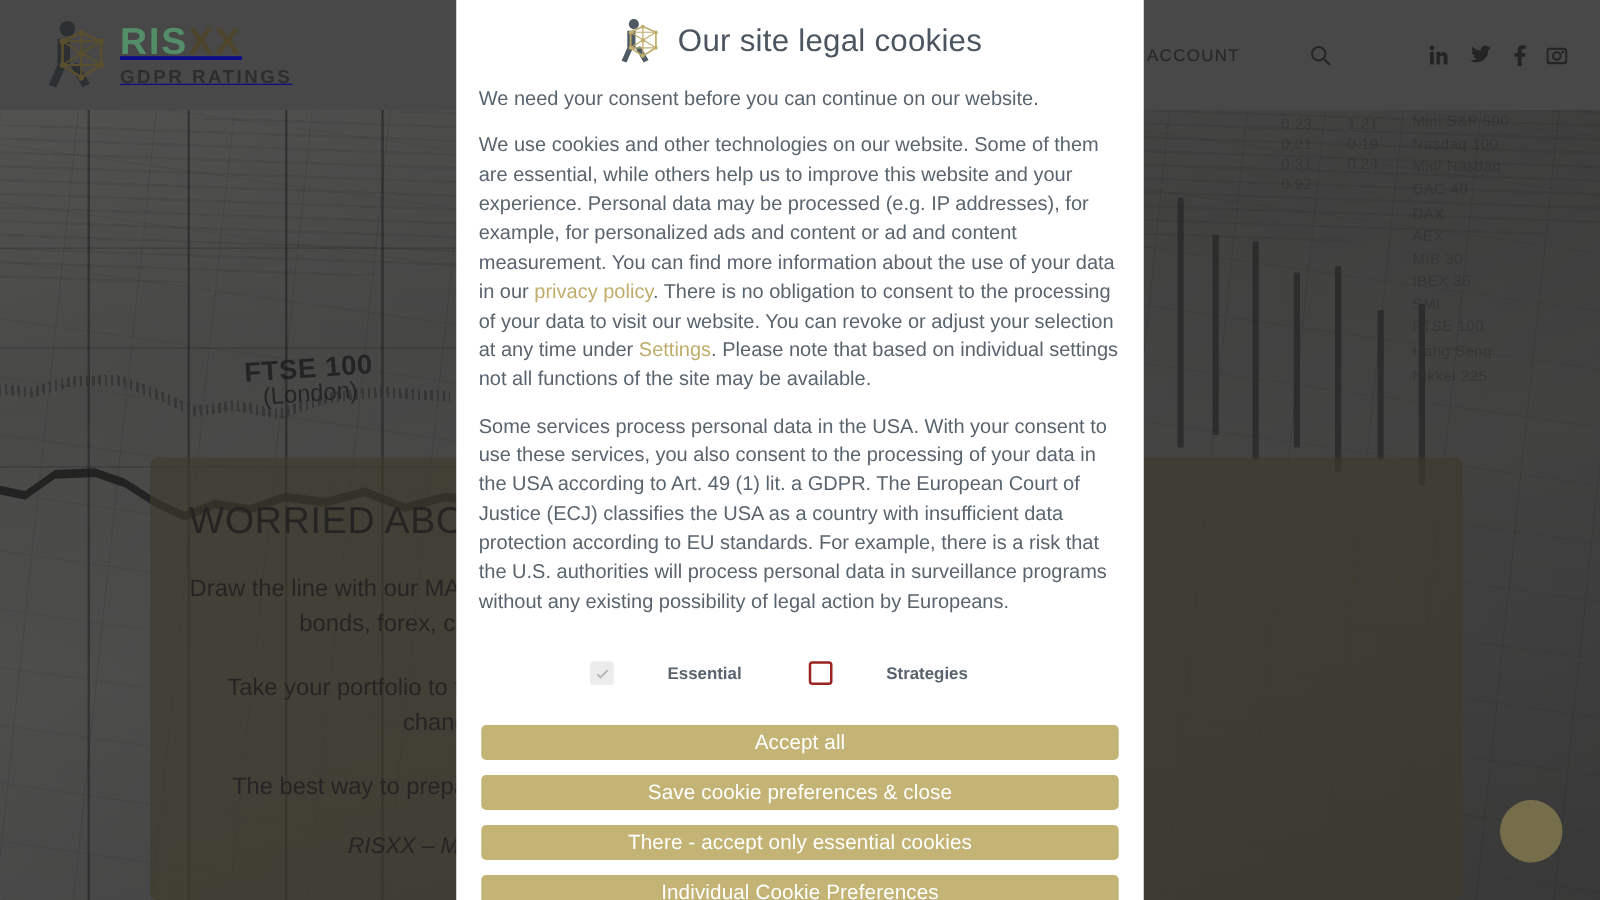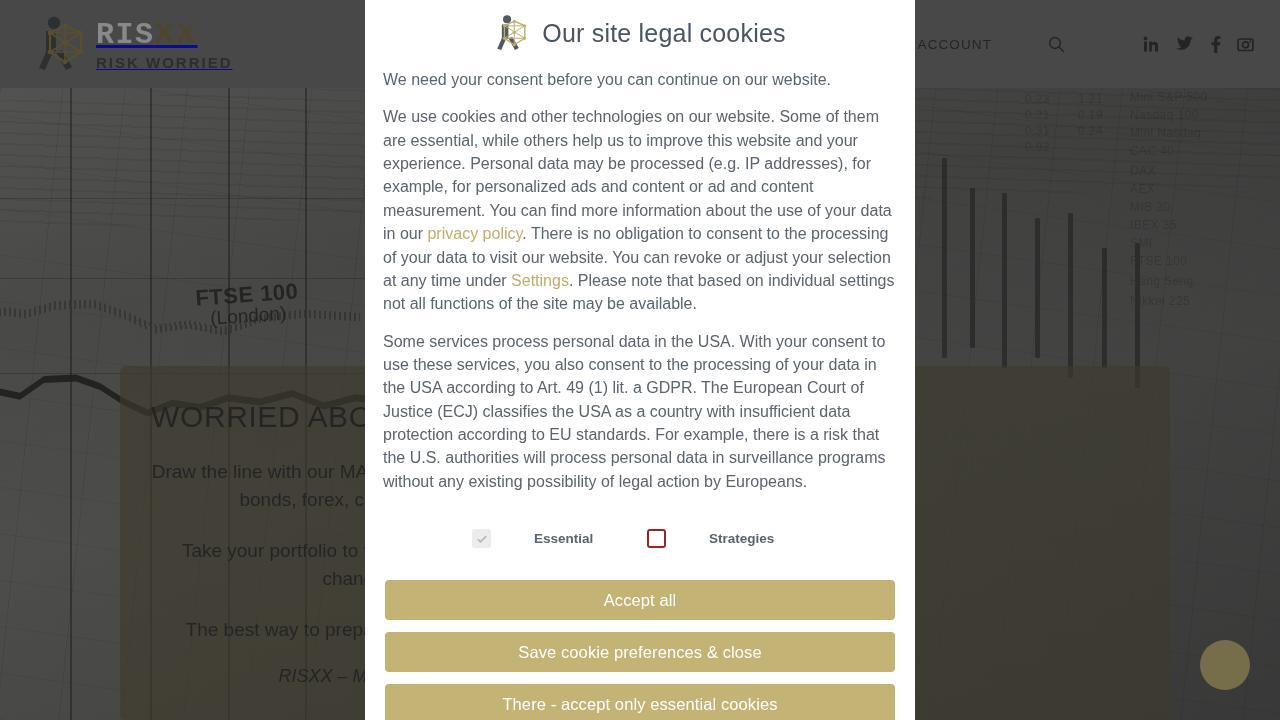--- a/index.html
+++ b/index.html
@@ -81,21 +81,21 @@
   .site-header {
     position: absolute; left: 0; top: 0; width: 1280px; height: 88px;
     background: #6f6f6f; display: flex; align-items: center; z-index: 5;
   }
   .logo-wrap { display: flex; align-items: center; gap: 10px; margin-left: 34px; }
   .logo-mark { width: 52px; height: 56px; flex: none; }
   .logo-text { display: flex; flex-direction: column; line-height: 1; }
   .logo-main {
     font-size: 30px; font-weight: 700; letter-spacing: 1.5px; color: #3a3a3a;
   }
-  .logo-main .x1 { color: #e5e5e5; font-family: Liberation Mono, monospace; }
+  .logo-main .x1 { color: #86efac; }
   .logo-main .x2 { color: #7a6a3d; }
   .logo-sub {
     font-size: 15px; font-weight: 700; letter-spacing: 2.0px;
     color: #3e3e3e; margin-top: 5px;
   }
 
   .nav { margin-left: auto; display: flex; align-items: center; gap: 30px; }
   .nav-item {
     font-size: 13.5px; letter-spacing: 1.1px; color: #2e2e2e; font-weight: 400;
     text-decoration: none; white-space: nowrap;
@@ -198,21 +198,21 @@
   .cb {
     width: 19px; height: 19px; border-radius: 3px; flex: none;
     display: flex; align-items: center; justify-content: center;
   }
   .cb-disabled { background: #ececec; color: #b4b4b4; }
   .cb-empty { border: 2px solid #9b2423; background: #fff; }
   .choice-label { font-size: 13.5px; font-weight: 700; color: #5a646e; margin-left: 32px; }
 
   .cm-buttons { padding: 22px 5px 0; display: flex; flex-direction: column; gap: 12px; }
   .cm-btn {
-    height: 40px; border: none; border-radius: 4px;
+    height: 28px; border: none; border-radius: 4px;
     background: #c3b475; color: #fff;
     font-size: 16.5px; font-family: inherit; font-weight: 400;
     cursor: pointer; letter-spacing: .1px;
   }
 </style>
 </head>
 <body>
 
 <div class="screen">
 
@@ -328,21 +328,21 @@
           <circle cx="31" cy="10" r="2.3" fill="#8e7c42"></circle>
           <circle cx="47" cy="17" r="2.3" fill="#8e7c42"></circle>
           <circle cx="47" cy="36" r="2.3" fill="#8e7c42"></circle>
           <circle cx="31" cy="46" r="2.3" fill="#8e7c42"></circle>
           <circle cx="16" cy="36" r="2.3" fill="#8e7c42"></circle>
           <circle cx="16" cy="17" r="2.3" fill="#8e7c42"></circle>
           <circle cx="31" cy="27" r="2.6" fill="#8e7c42"></circle>
         </svg>
         <span class="logo-text">
           <span class="logo-main"><span class="x1">RIS</span><span class="x2">XX</span></span>
-          <span class="logo-sub">RISK WORRIED</span>
+          <span class="logo-sub">GDPR RATINGS</span>
         </span>
       </a>
 
       <nav class="nav">
         <a class="nav-item" href="#">S</a>
         <a class="nav-item" href="#">ACCOUNT</a>
 
         <div class="nav-icons">
           <span class="nav-ico">
             <svg width="17" height="17" viewBox="0 0 17 17">

